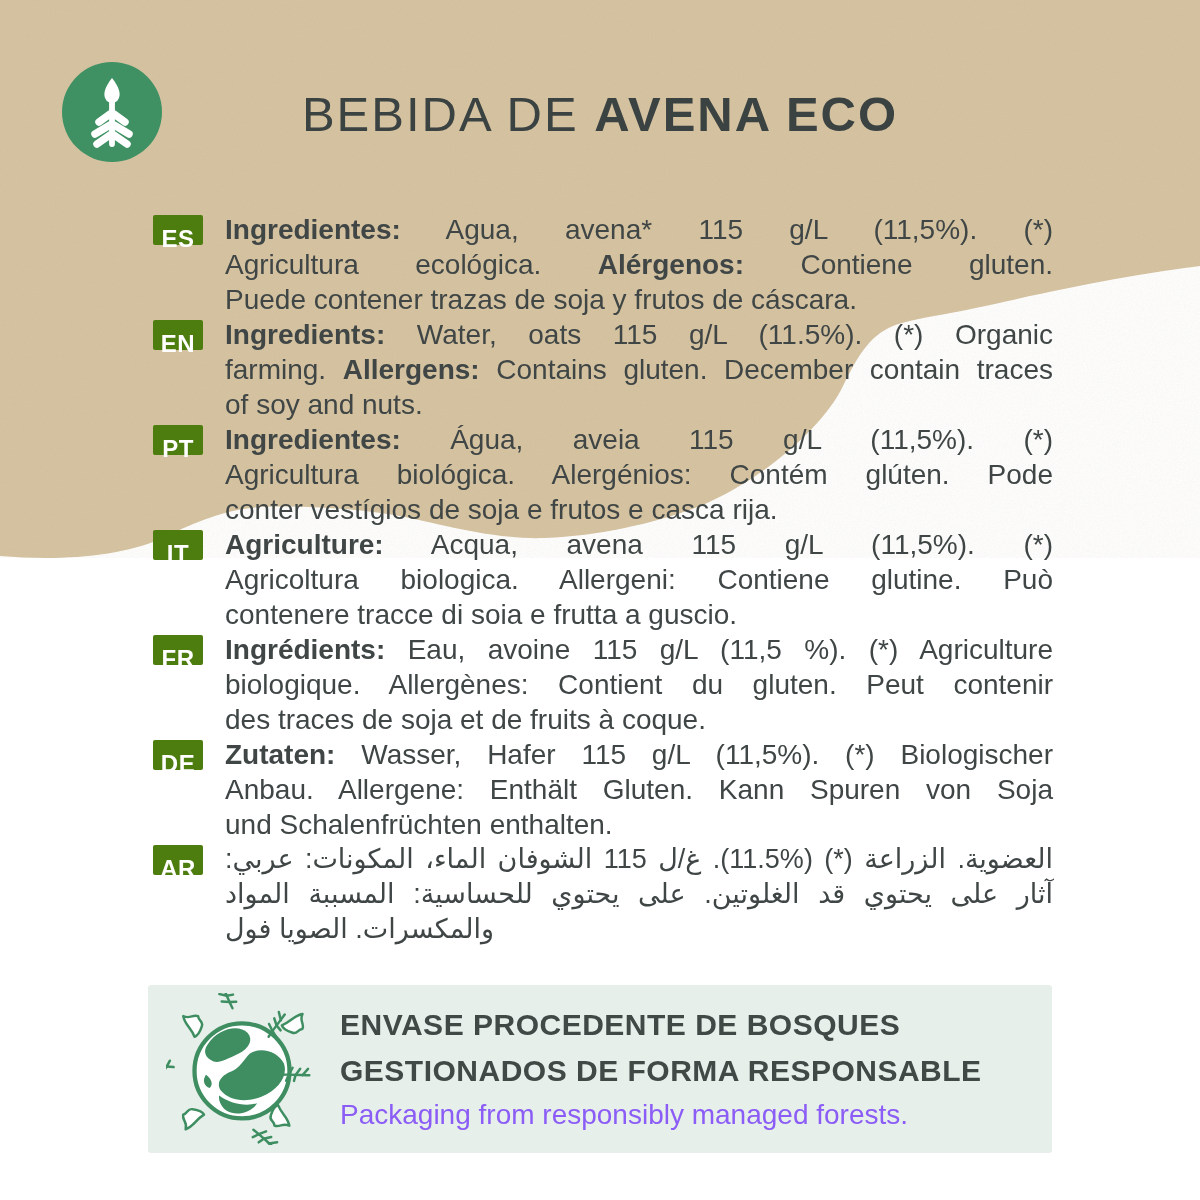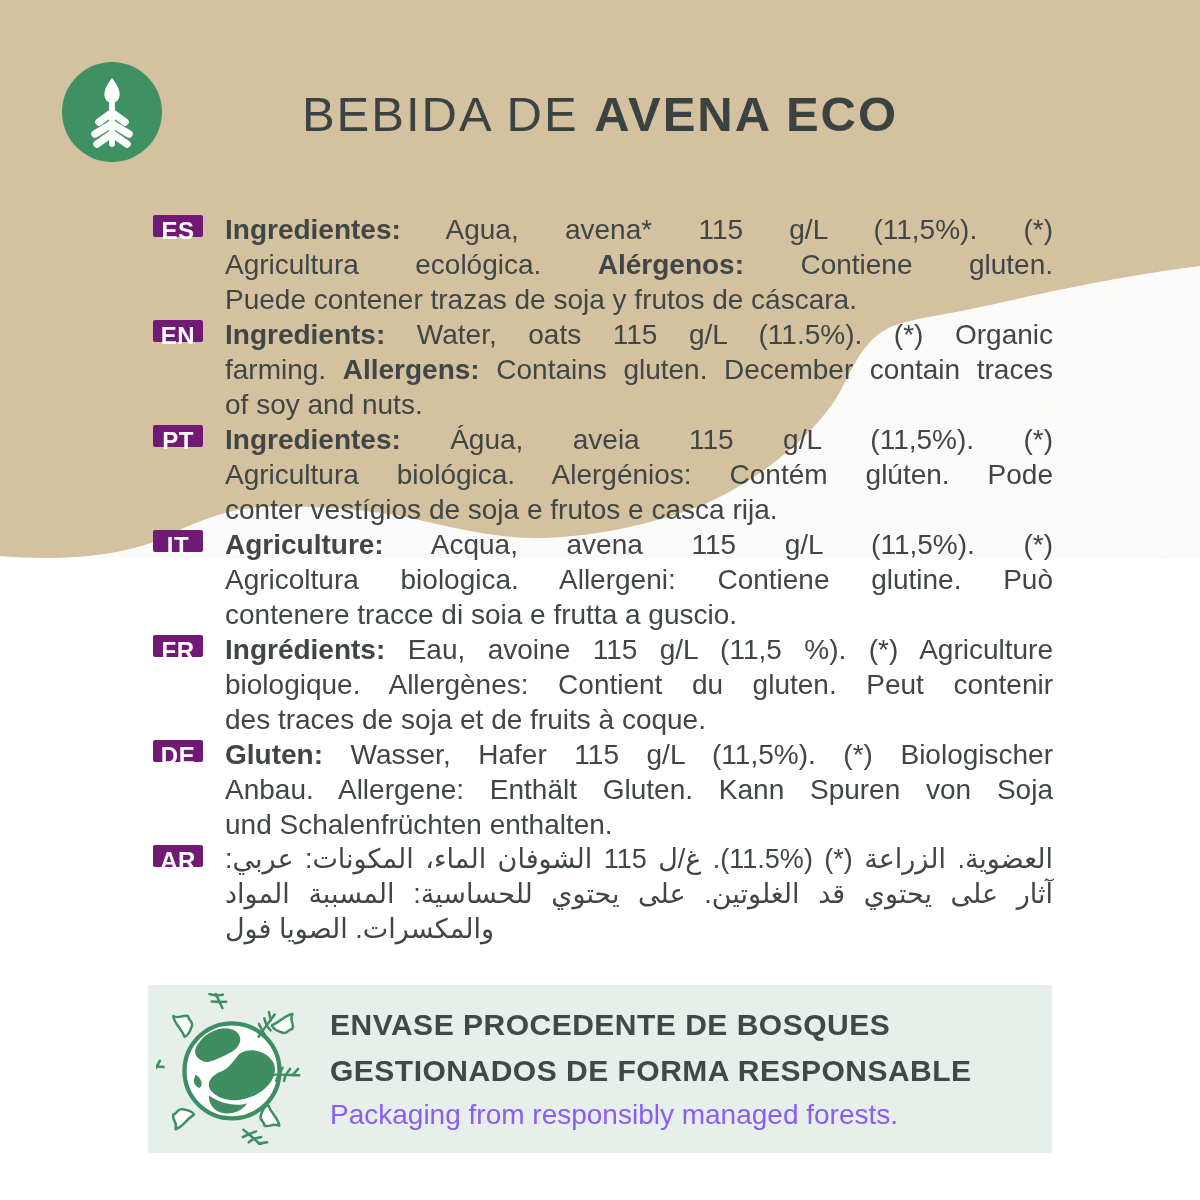--- a/index.html
+++ b/index.html
@@ -7,30 +7,30 @@
        font-family:"Liberation Sans","DejaVu Sans",sans-serif;overflow:hidden;}
   .canvas{position:absolute;inset:0;width:1200px;height:1200px;}
   .bg{position:absolute;left:0;top:0;}
   .logo{position:absolute;left:62px;top:62px;width:100px;height:100px;border-radius:50%;
         display:flex;align-items:center;justify-content:center;}
   .title{position:absolute;left:0;top:86px;width:1200px;margin:0;text-align:center;
          font-size:49px;font-weight:400;letter-spacing:2px;color:#3b4342;white-space:nowrap;}
   .title .b{font-weight:700;text-align:right;}
   .rows{position:absolute;left:153px;top:212px;width:900px;}
   .row{display:flex;align-items:flex-start;}
-  .badge{flex:0 0 auto;min-width:50px;height:22px;margin:3px 22px 0 0;background:#701a75;
+  .badge{flex:0 0 auto;min-width:50px;height:30px;margin:3px 22px 0 0;background:#4d7c0f;
          color:#ffffff;font-weight:700;font-size:24px;line-height:31px;text-align:center;
-         border-radius:2px;letter-spacing:0.5px;padding:0 2px;box-sizing:border-box;}
+         border-radius:2px;letter-spacing:0.5px;padding:8px 2px;box-sizing:border-box;}
   .para{width:828px;color:#3f4645;font-size:28px;line-height:35px;}
   .para .b{font-weight:700;}
   .jl{text-align:justify;text-align-last:justify;}
   .ll{text-align:left;}
   .para.ar{font-size:27px;}
   .footer{position:absolute;left:148px;top:985px;width:904px;height:168px;background:#e6efe9;
-          border-radius:3px;display:flex;align-items:center;box-sizing:border-box;padding-left:8px;}
+          border-radius:3px;display:flex;align-items:center;box-sizing:border-box;padding-left:18px;}
   .ficon{flex:0 0 auto;margin-right:22px;}
   .ftext{display:flex;flex-direction:column;}
   .fcap{font-size:30px;line-height:46px;font-weight:700;color:#414947;letter-spacing:0.5px;}
   .fsub{font-size:28px;line-height:42px;font-weight:400;color:#8b5cf6;}
 </style>
 </head>
 <body>
 
 <div class="canvas">
 
@@ -111,21 +111,21 @@
         <span class="badge">FR</span>
         <div class="para">
           <div class="jl"><span class="b">Ingrédients:</span><span> Eau, avoine 115 g/L (11,5 %). (*) Agriculture</span></div>
           <div class="jl"><span>biologique. Allergènes: Contient du gluten. Peut contenir</span></div>
           <div class="ll"><span>des traces de soja et de fruits à coque.</span></div>
         </div>
       </div>
       <div class="row">
         <span class="badge">DE</span>
         <div class="para">
-          <div class="jl"><span class="b">Gluten:</span><span> Wasser, Hafer 115 g/L (11,5%). (*) Biologischer</span></div>
+          <div class="jl"><span class="b">Zutaten:</span><span> Wasser, Hafer 115 g/L (11,5%). (*) Biologischer</span></div>
           <div class="jl"><span>Anbau. Allergene: Enthält Gluten. Kann Spuren von Soja</span></div>
           <div class="ll"><span>und Schalenfrüchten enthalten.</span></div>
         </div>
       </div>
       <div class="row">
         <span class="badge">AR</span>
         <div class="para ar">
           <div class="jl"><bdi dir="rtl">عربي:</bdi> <bdi dir="rtl">المكونات:</bdi> <bdi dir="rtl">الماء،</bdi> <bdi dir="rtl">الشوفان</bdi> <bdi dir="rtl">115</bdi> <bdi dir="rtl">غ/ل</bdi> <bdi dir="rtl">(11.5%).</bdi> <bdi dir="rtl">(*)</bdi> <bdi dir="rtl">الزراعة</bdi> <bdi dir="rtl">العضوية.</bdi></div>
           <div class="jl"><bdi dir="rtl">المواد</bdi> <bdi dir="rtl">المسببة</bdi> <bdi dir="rtl">للحساسية:</bdi> <bdi dir="rtl">يحتوي</bdi> <bdi dir="rtl">على</bdi> <bdi dir="rtl">الغلوتين.</bdi> <bdi dir="rtl">قد</bdi> <bdi dir="rtl">يحتوي</bdi> <bdi dir="rtl">على</bdi> <bdi dir="rtl">آثار</bdi></div>
           <div class="ll"><bdi dir="rtl">فول</bdi> <bdi dir="rtl">الصويا</bdi> <bdi dir="rtl">والمكسرات.</bdi></div>

